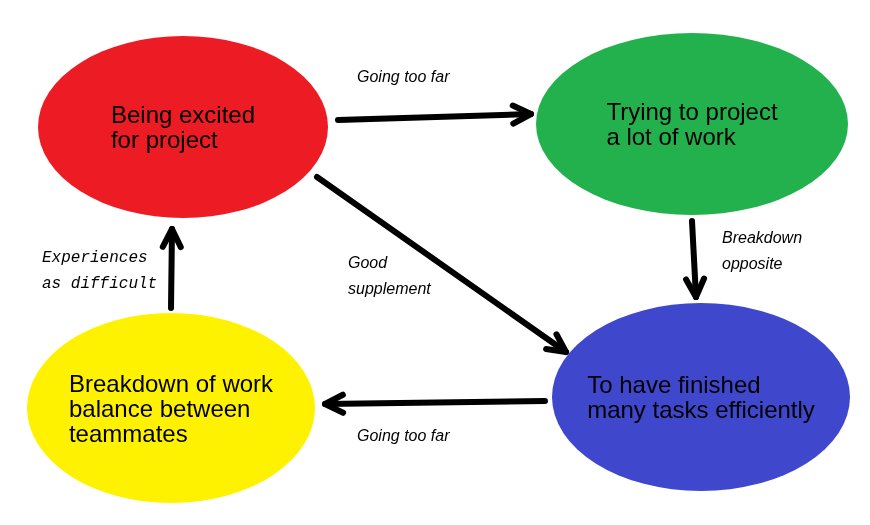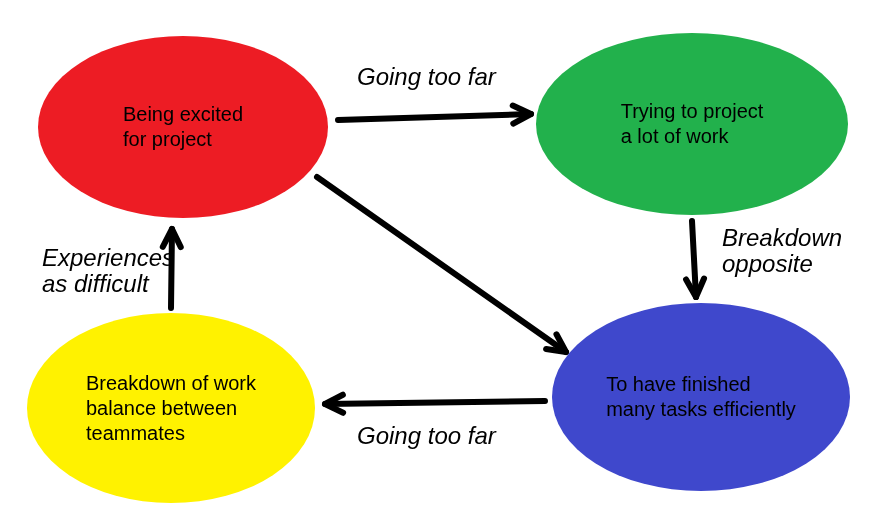--- a/index.html
+++ b/index.html
@@ -12,29 +12,29 @@
     font-family: "Liberation Sans", sans-serif;
   }
   .canvas svg { position: absolute; left: 0; top: 0; }
   .node-label {
     position: absolute;
     display: flex;
     align-items: center;
     justify-content: center;
     text-align: left;
     white-space: pre-line;
-    font-size: 20px;
+    font-size: 24px;
     line-height: 25px;
     color: #000000;
     pointer-events: none;
   }
   .edge-label {
     position: absolute;
     font-style: italic;
-    font-size: 24px;
+    font-size: 16px;
     line-height: 26px;
     font-weight: 500;
     color: #000000;
     white-space: pre-line;
   }
 </style>
 </head>
 <body>
 
 <div class="canvas">
@@ -64,17 +64,19 @@
 a lot of work</div>
   <div class="node-label" style="left:27px; top:313px; width:288px; height:190px;">Breakdown of work
 balance between
 teammates</div>
   <div class="node-label" style="left:552px; top:303px; width:298px; height:188px;">To have finished
 many tasks efficiently</div>
 
   <div class="edge-label" style="left:357px; top:64px;">Going too far</div>
   <div class="edge-label" style="left:722px; top:225px;">Breakdown
 opposite</div>
+  <div class="edge-label" style="left:348px; top:250px;">Good
+supplement</div>
   <div class="edge-label" style="left:357px; top:423px;">Going too far</div>
-  <div class="edge-label" style="left:42px; top:245px;">Experiences
+  <div class="edge-label" style="left:42px; top:245px;font-family:Liberation Mono, monospace;">Experiences
 as difficult</div>
 
 </div>
 
 </body></html>

